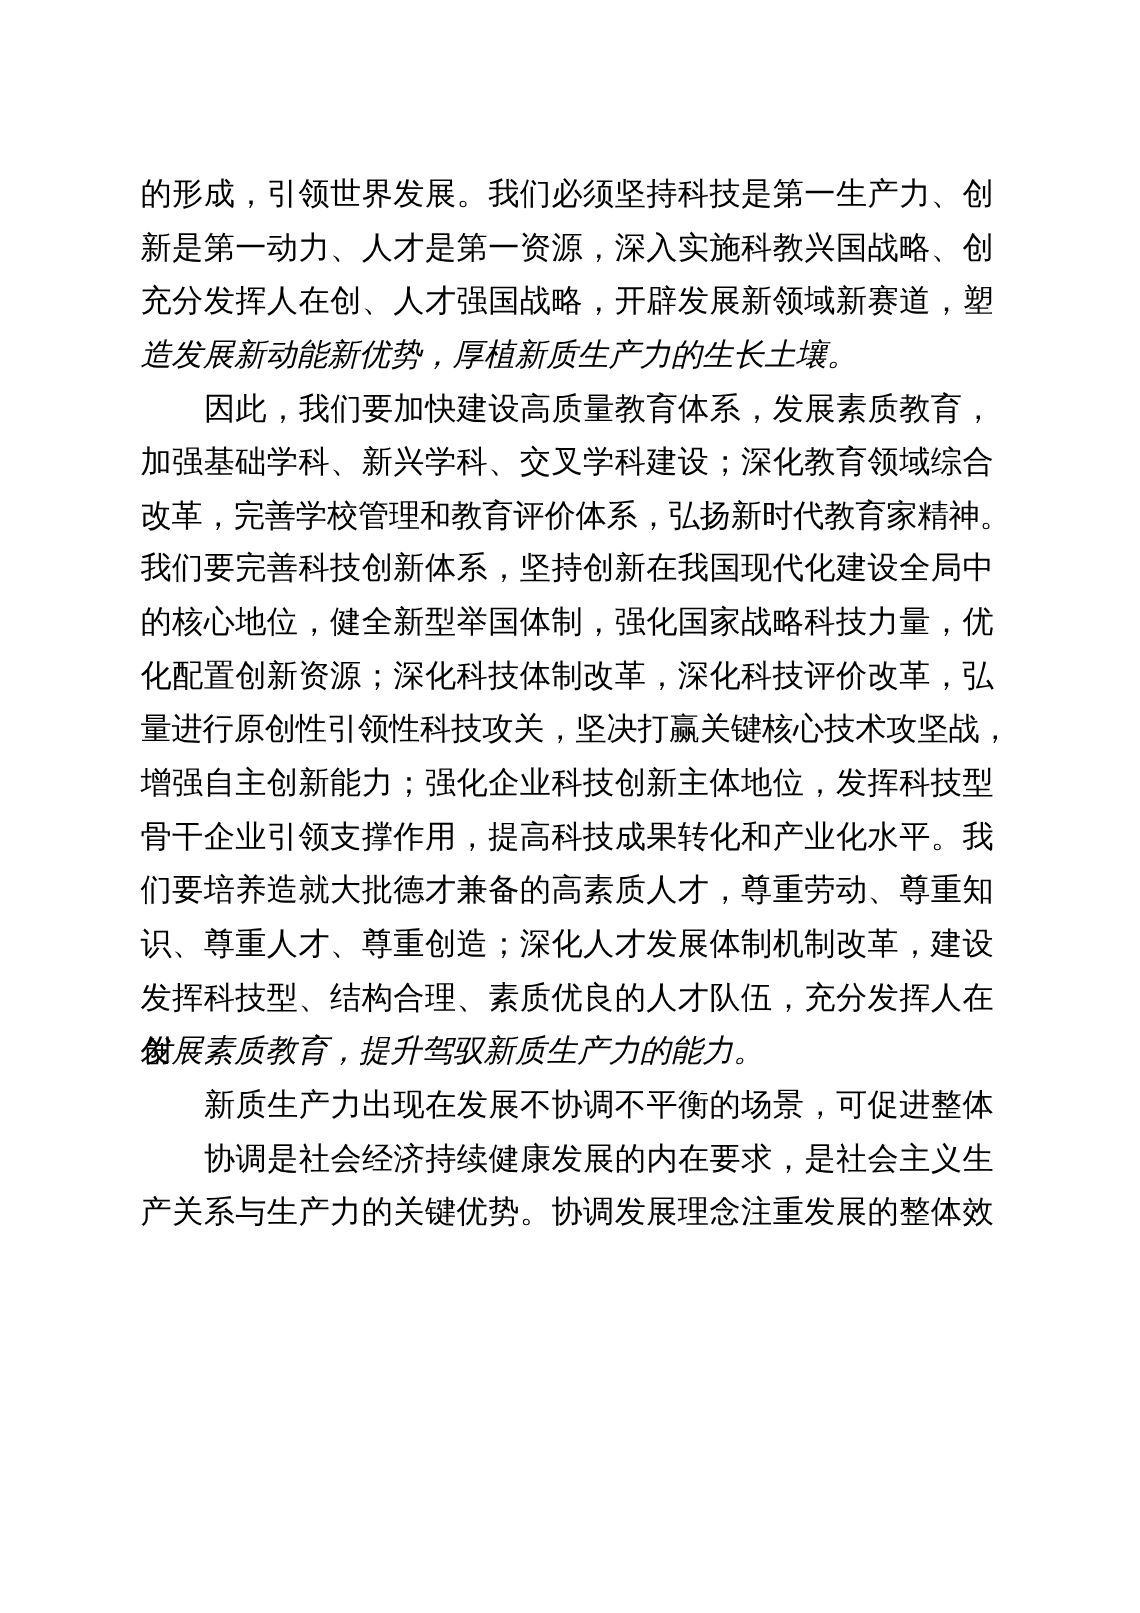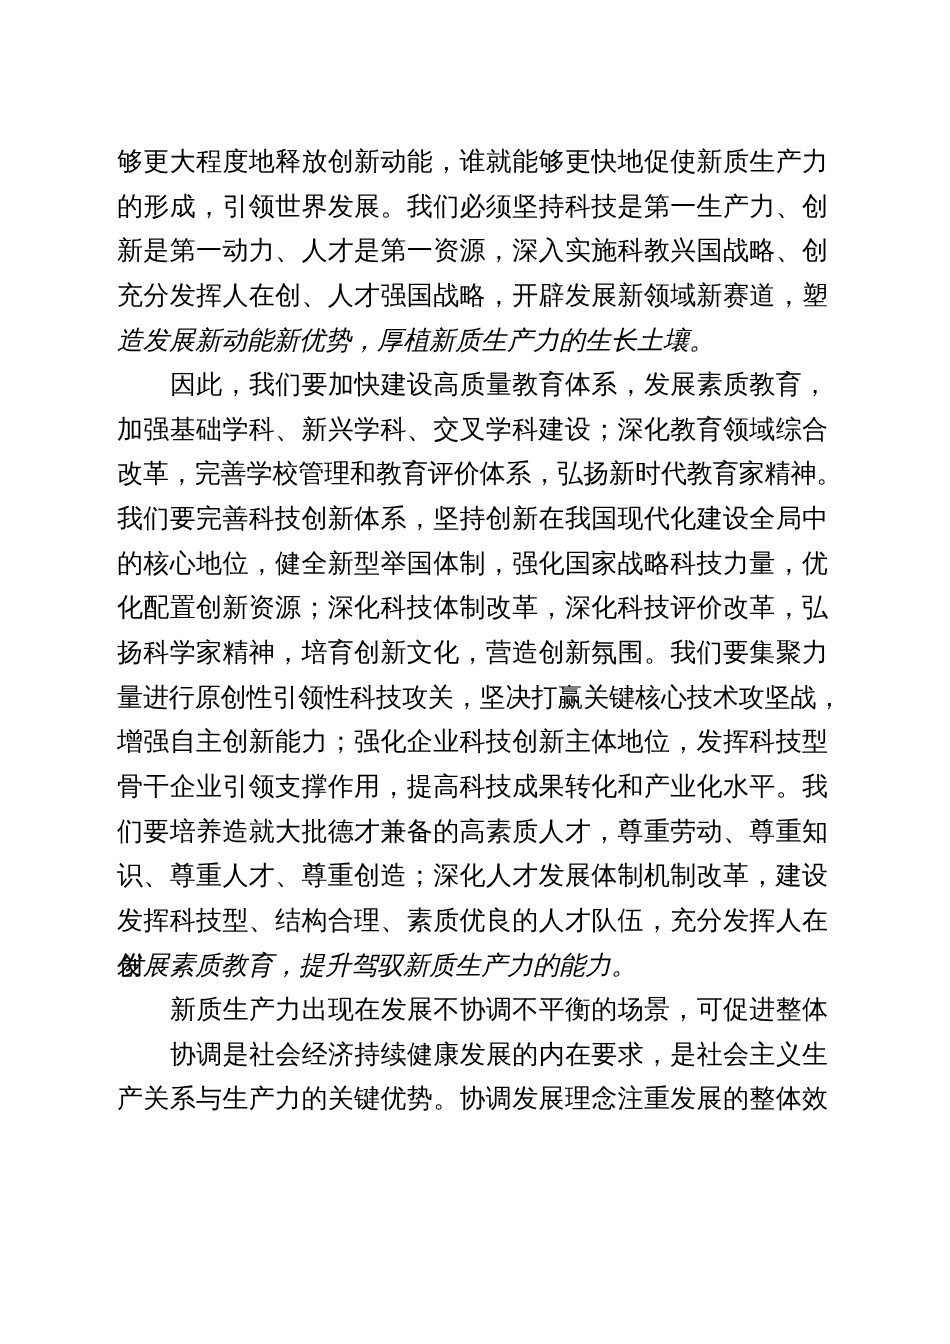--- a/index.html
+++ b/index.html
@@ -61,35 +61,33 @@
     text-indent: 53px;
   }
 </style>
 </head>
 <body>
 
 <div class="page">
   <div class="text-block">
 
     <div class="para">
-      <div class="line just">够更大程度地释放创新动能，谁就能够更快地促使新质生产力</div>
       <div class="line just">的形成，引领世界发展。我们必须坚持科技是第一生产力、创</div>
       <div class="line just">新是第一动力、人才是第一资源，深入实施科教兴国战略、创</div>
       <div class="line just">充分发挥人在创、人才强国战略，开辟发展新领域新赛道，塑</div>
       <div class="line end">造发展新动能新优势，厚植新质生产力的生长土壤。</div>
     </div>
 
     <div class="para">
       <div class="line just indent">因此，我们要加快建设高质量教育体系，发展素质教育，</div>
       <div class="line just">加强基础学科、新兴学科、交叉学科建设；深化教育领域综合</div>
       <div class="line just squeeze">改革，完善学校管理和教育评价体系，弘扬新时代教育家精神。</div>
       <div class="line just">我们要完善科技创新体系，坚持创新在我国现代化建设全局中</div>
       <div class="line just">的核心地位，健全新型举国体制，强化国家战略科技力量，优</div>
       <div class="line just">化配置创新资源；深化科技体制改革，深化科技评价改革，弘</div>
-      <div class="line just">扬科学家精神，培育创新文化，营造创新氛围。我们要集聚力</div>
       <div class="line just squeeze">量进行原创性引领性科技攻关，坚决打赢关键核心技术攻坚战，</div>
       <div class="line just">增强自主创新能力；强化企业科技创新主体地位，发挥科技型</div>
       <div class="line just">骨干企业引领支撑作用，提高科技成果转化和产业化水平。我</div>
       <div class="line just">们要培养造就大批德才兼备的高素质人才，尊重劳动、尊重知</div>
       <div class="line just">识、尊重人才、尊重创造；深化人才发展体制机制改革，建设</div>
       <div class="line just">发挥科技型、结构合理、素质优良的人才队伍，充分发挥人在创</div>
       <div class="line end">发展素质教育，提升驾驭新质生产力的能力。</div>
     </div>
 
     <div class="para">

